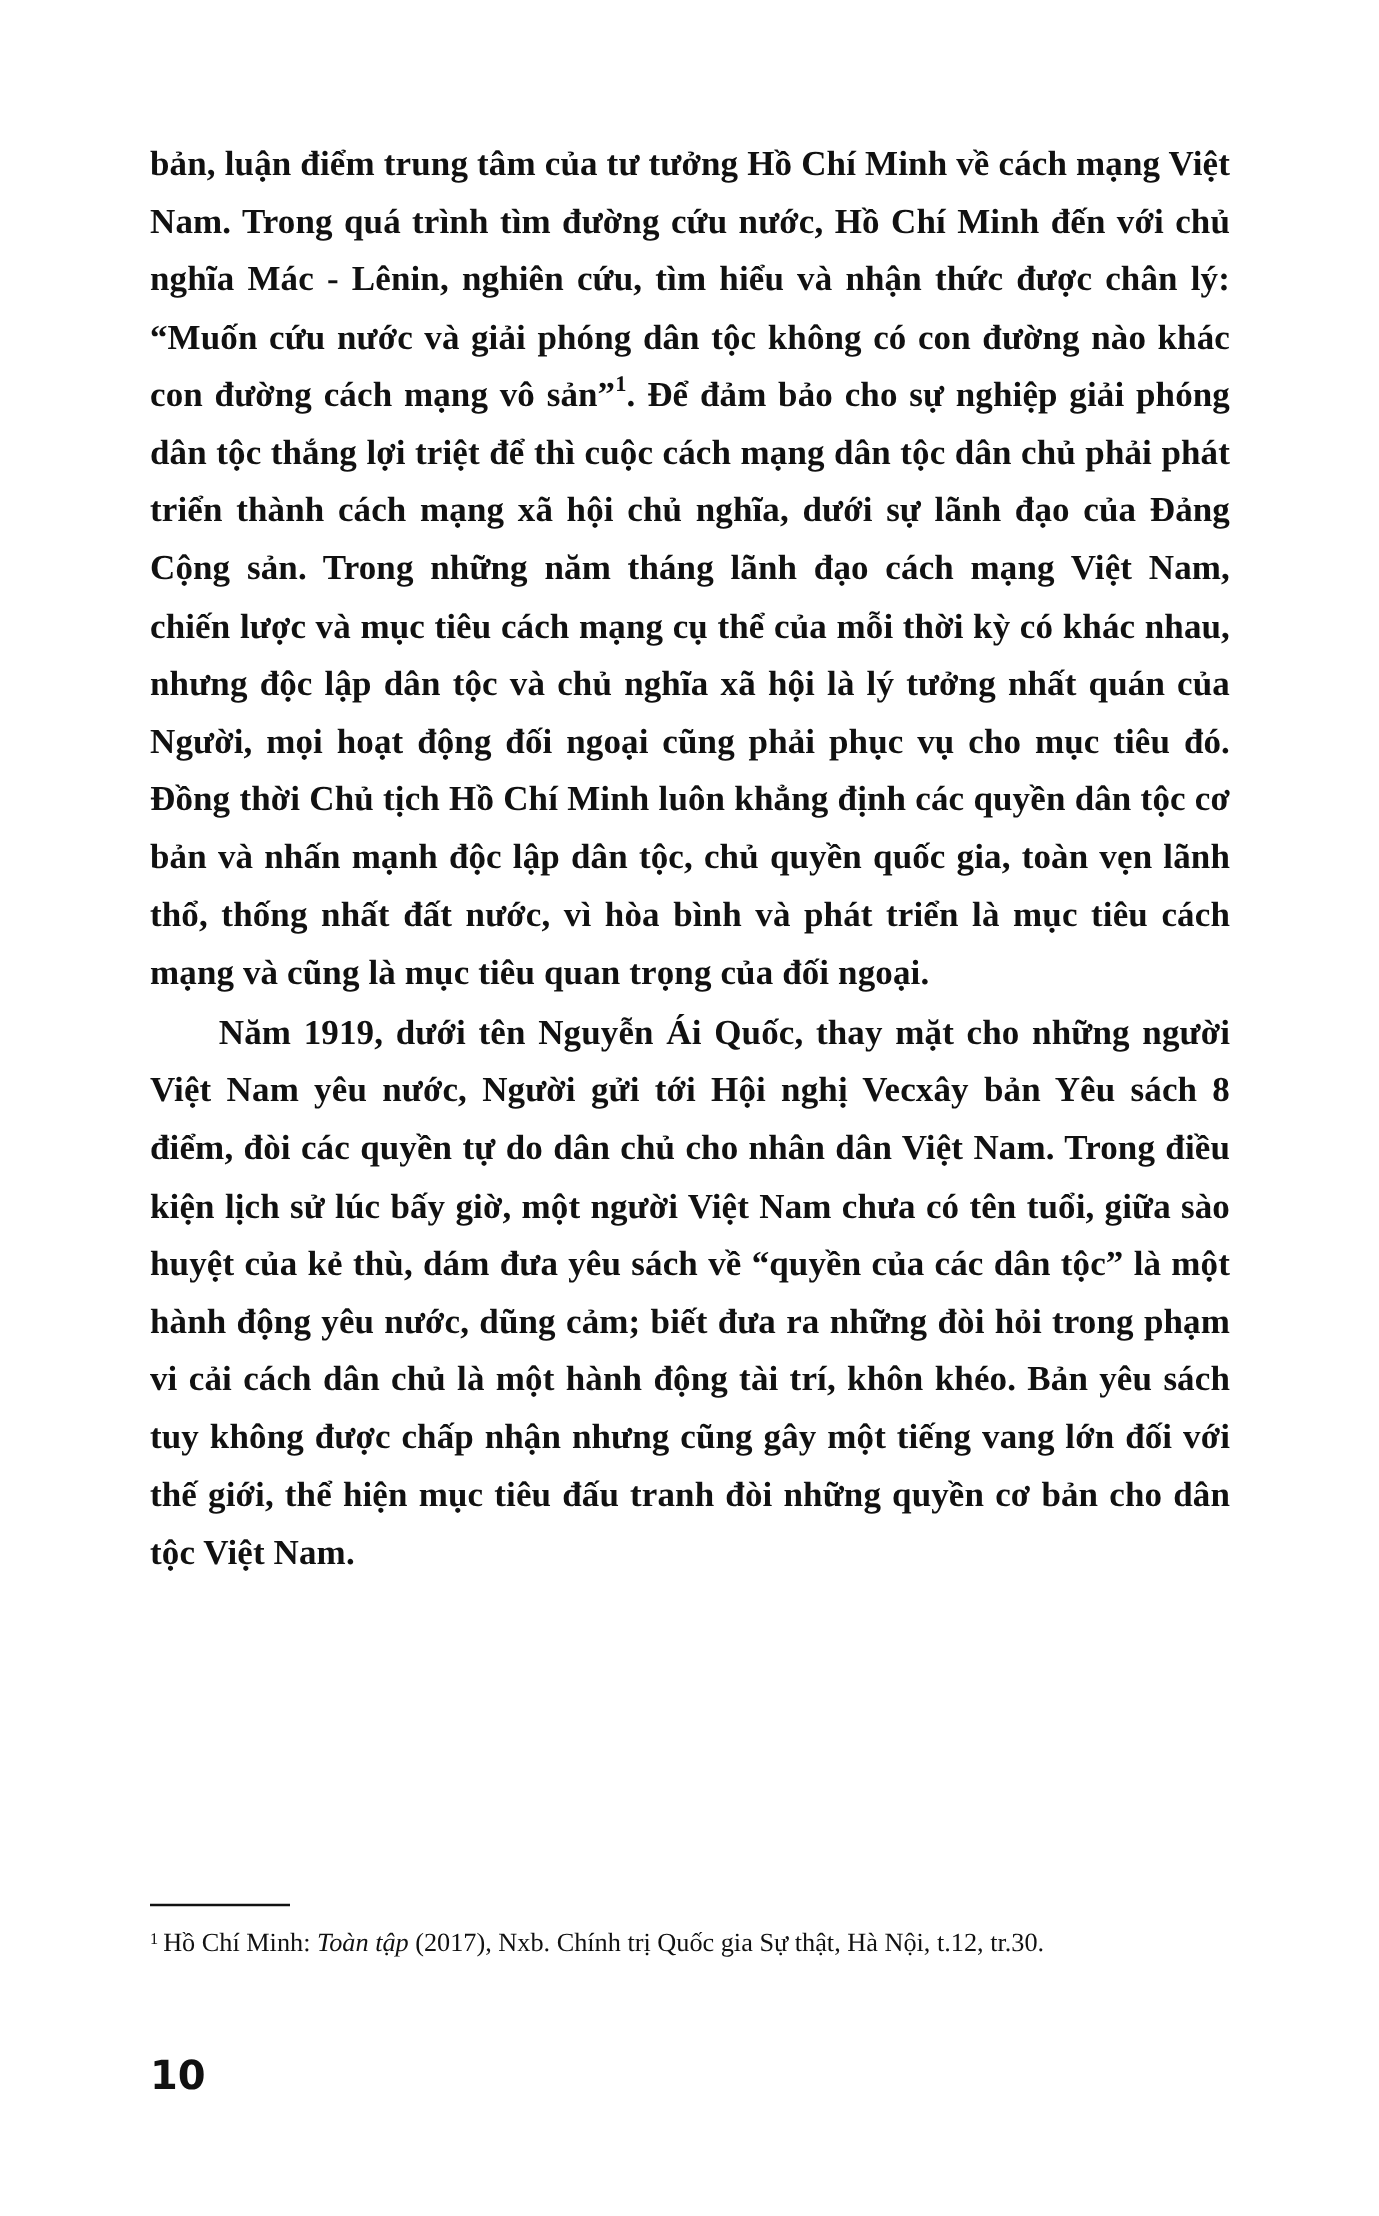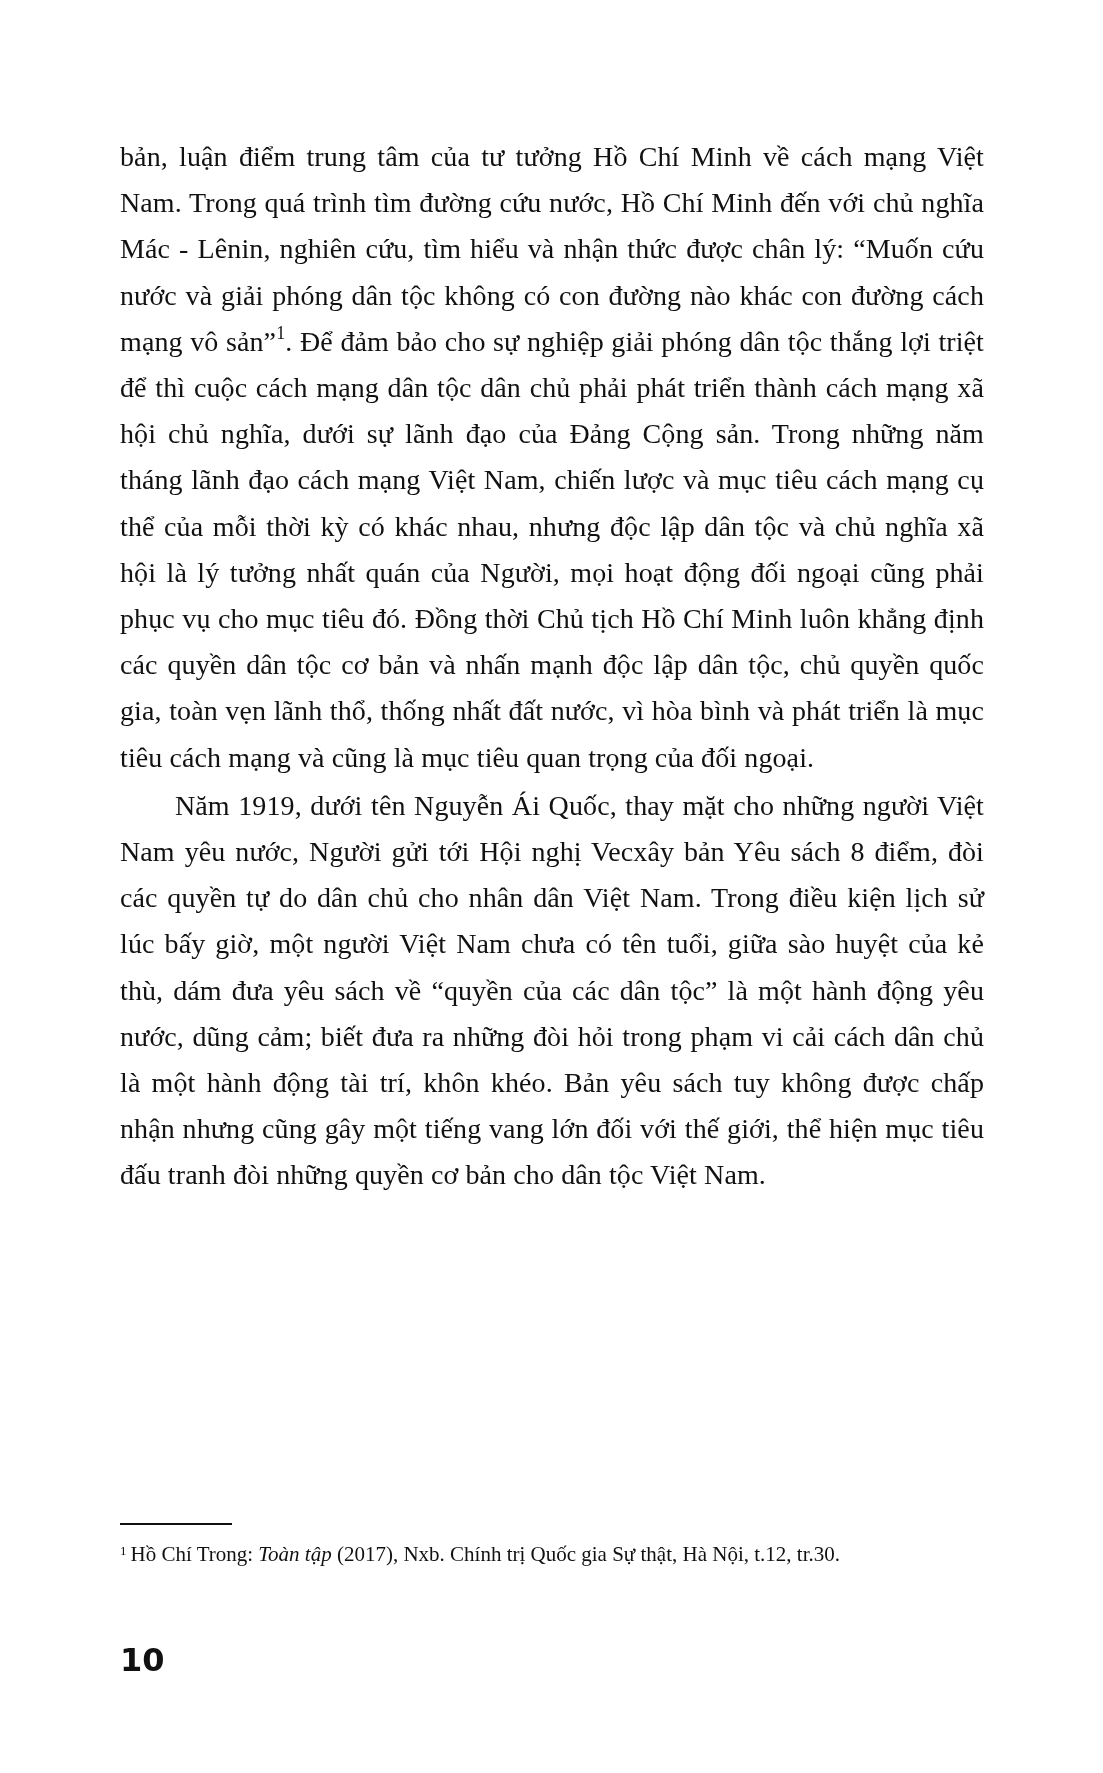--- a/index.html
+++ b/index.html
@@ -1,17 +1,17 @@
 <!DOCTYPE html>
 <html><head>
 <meta charset="utf-8">
 <style>
   html, body { margin: 0; padding: 0; background: #ffffff; }
   body { width: 1103px; height: 1773px; position: relative; overflow: hidden; color: #111; }
-  .page { position: absolute; left: 120px; top: 134px; width: 864px; }
+  .page { position: absolute; left: 120px; top: 109px; width: 864px; font-weight: bold; }
   .para {
     font-family: "Liberation Serif", "DejaVu Serif", serif;
     font-size: 28px;
     line-height: 46.2px;
     text-align: justify;
     margin: 0 0 2px 0;
     letter-spacing: 0.1px;
   }
   .para.indent { text-indent: 55px; }
   sup.fnref { font-size: 18px; line-height: 0; vertical-align: 12px; }
@@ -31,15 +31,15 @@
 </head>
 <body>
 
 <div class="page">
   <p class="para"><span>bản, luận điểm trung tâm của tư tưởng Hồ Chí Minh về cách mạng Việt Nam. Trong quá trình tìm đường cứu nước, Hồ Chí Minh đến với chủ nghĩa Mác - Lênin, nghiên cứu, tìm hiểu và nhận thức được chân lý: “Muốn cứu nước và giải phóng dân tộc không có con đường nào khác con đường cách mạng vô sản”</span><sup class="fnref">1</sup><span>. Để đảm bảo cho sự nghiệp giải phóng dân tộc thắng lợi triệt để thì cuộc cách mạng dân tộc dân chủ phải phát triển thành cách mạng xã hội chủ nghĩa, dưới sự lãnh đạo của Đảng Cộng sản. Trong những năm tháng lãnh đạo cách mạng Việt Nam, chiến lược và mục tiêu cách mạng cụ thể của mỗi thời kỳ có khác nhau, nhưng độc lập dân tộc và chủ nghĩa xã hội là lý tưởng nhất quán của Người, mọi hoạt động đối ngoại cũng phải phục vụ cho mục tiêu đó. Đồng thời Chủ tịch Hồ Chí Minh luôn khẳng định các quyền dân tộc cơ bản và nhấn mạnh độc lập dân tộc, chủ quyền quốc gia, toàn vẹn lãnh thổ, thống nhất đất nước, vì hòa bình và phát triển là mục tiêu cách mạng và cũng là mục tiêu quan trọng của đối ngoại.</span></p>
   <p class="para indent">Năm 1919, dưới tên Nguyễn Ái Quốc, thay mặt cho những người Việt Nam yêu nước, Người gửi tới Hội nghị Vecxây bản Yêu sách 8 điểm, đòi các quyền tự do dân chủ cho nhân dân Việt Nam. Trong điều kiện lịch sử lúc bấy giờ, một người Việt Nam chưa có tên tuổi, giữa sào huyệt của kẻ thù, dám đưa yêu sách về “quyền của các dân tộc” là một hành động yêu nước, dũng cảm; biết đưa ra những đòi hỏi trong phạm vi cải cách dân chủ là một hành động tài trí, khôn khéo. Bản yêu sách tuy không được chấp nhận nhưng cũng gây một tiếng vang lớn đối với thế giới, thể hiện mục tiêu đấu tranh đòi những quyền cơ bản cho dân tộc Việt Nam.</p>
 </div>
 
 <div class="fn-rule"></div>
 
-<div class="footnote"><sup>1</sup><span>Hồ Chí Trong: </span><em>Toàn tập</em><span> (2017), Nxb. Chính trị Quốc gia Sự thật, Hà Nội, t.12, tr.30.</span></div>
+<div class="footnote"><sup>1</sup><span>Hồ Chí Minh: </span><em>Toàn tập</em><span> (2017), Nxb. Chính trị Quốc gia Sự thật, Hà Nội, t.12, tr.30.</span></div>
 
 <div class="page-number">10</div>
 
 </body></html>

